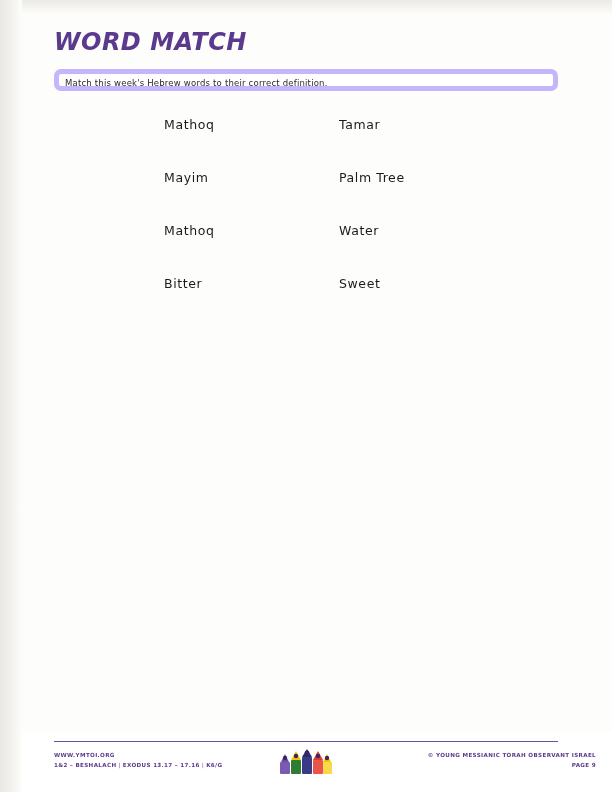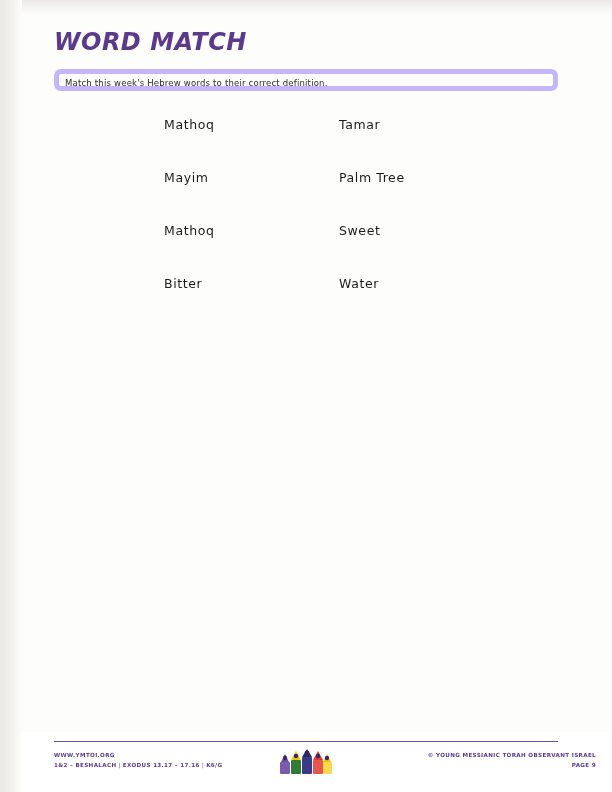--- a/index.html
+++ b/index.html
@@ -155,22 +155,22 @@
   <div class="match-area">
     <div class="col-left">
       <div class="word">Mathoq</div>
       <div class="word">Mayim</div>
       <div class="word">Mathoq</div>
       <div class="word">Bitter</div>
     </div>
     <div class="col-right">
       <div class="word">Tamar</div>
       <div class="word">Palm Tree</div>
+      <div class="word">Water</div>
       <div class="word">Sweet</div>
-      <div class="word">Water</div>
     </div>
   </div>
 
   <div class="footer-rule"></div>
 
   <div class="footer-left">
     <div class="f-line bold">WWW.YMTOI.ORG</div>
     <div class="f-line bold">
       <span>1&amp;2 – BESHALACH</span><span class="f-sep">|</span><span>EXODUS 13.17 – 17.16</span><span class="f-sep">|</span><span>K6/G</span>
     </div>

